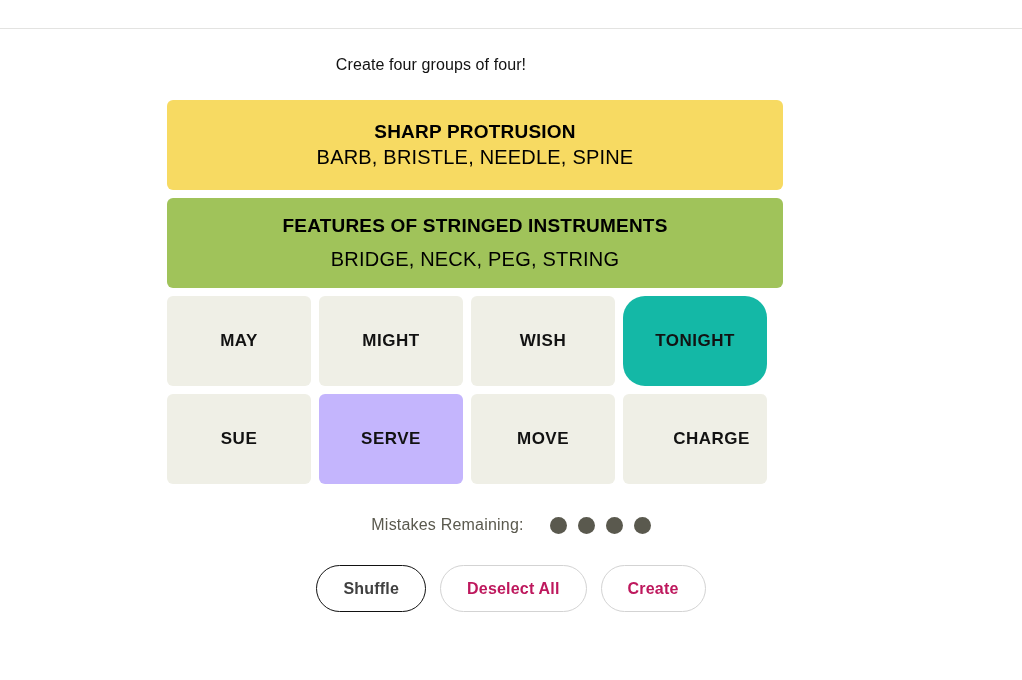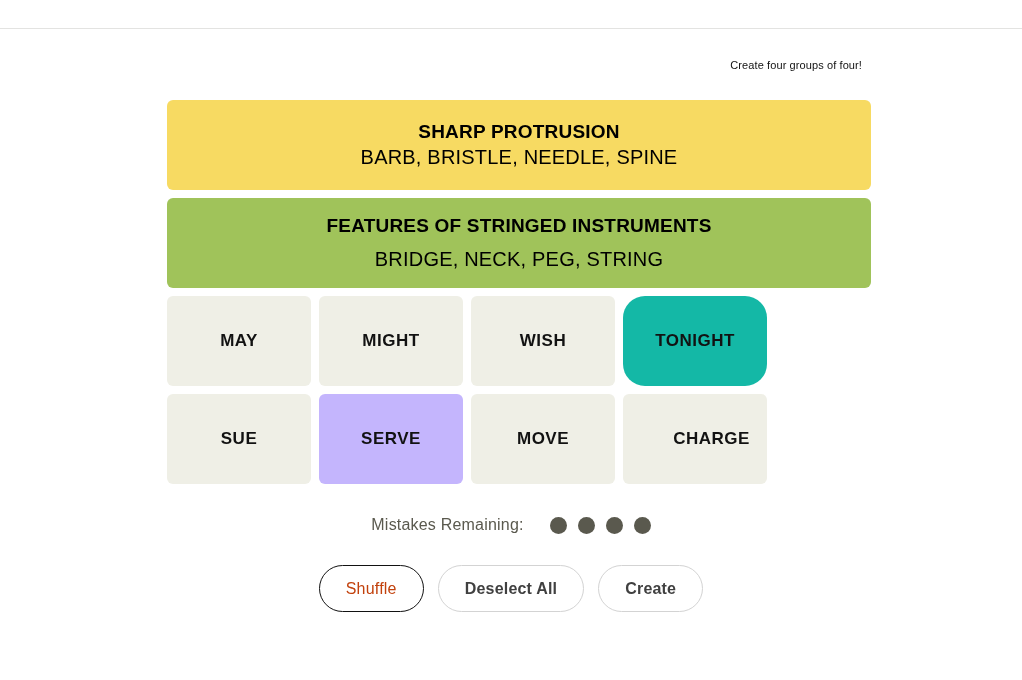--- a/index.html
+++ b/index.html
@@ -29,38 +29,38 @@
     height: 1px;
     background: #e3e3e1;
   }
 
   
   .instruction {
     position: absolute;
     top: 53px;
     left: 0;
     width: 862px;
-    text-align: right;
-    font-size: 11px;
+    text-align: center;
+    font-size: 16px;
     line-height: 24px;
     color: #121212;
     font-family: "Liberation Sans", sans-serif;
     letter-spacing: 0.1px;
   }
 
   
   .board {
     position: absolute;
     top: 100px;
     left: 167px;
     width: 704px;
   }
 
   .solved-row {
-    width: 704px;
+    width: 616px;
     height: 90px;
     border-radius: 6px;
     display: flex;
     flex-direction: column;
     align-items: center;
     justify-content: center;
     margin-bottom: 8px;
     color: #000000;
   }
 
@@ -158,27 +158,27 @@
     display: flex;
     align-items: center;
     justify-content: center;
     padding: 0 26px;
     cursor: pointer;
     letter-spacing: 0.2px;
   }
 
   .btn-primary {
     border: 1.6px solid #121212;
-    color: #c2410c;
-    font-weight: normal;
+    color: #404040;
+    font-weight: bold;
   }
 
   .btn-muted {
     border: 1.4px solid #d3d3d3;
-    color: #404040;
+    color: #be185d;
     font-weight: bold;
   }
 </style>
 </head>
 <body>
 
 <div id="app">
 
   <div class="top-divider"></div>
 

